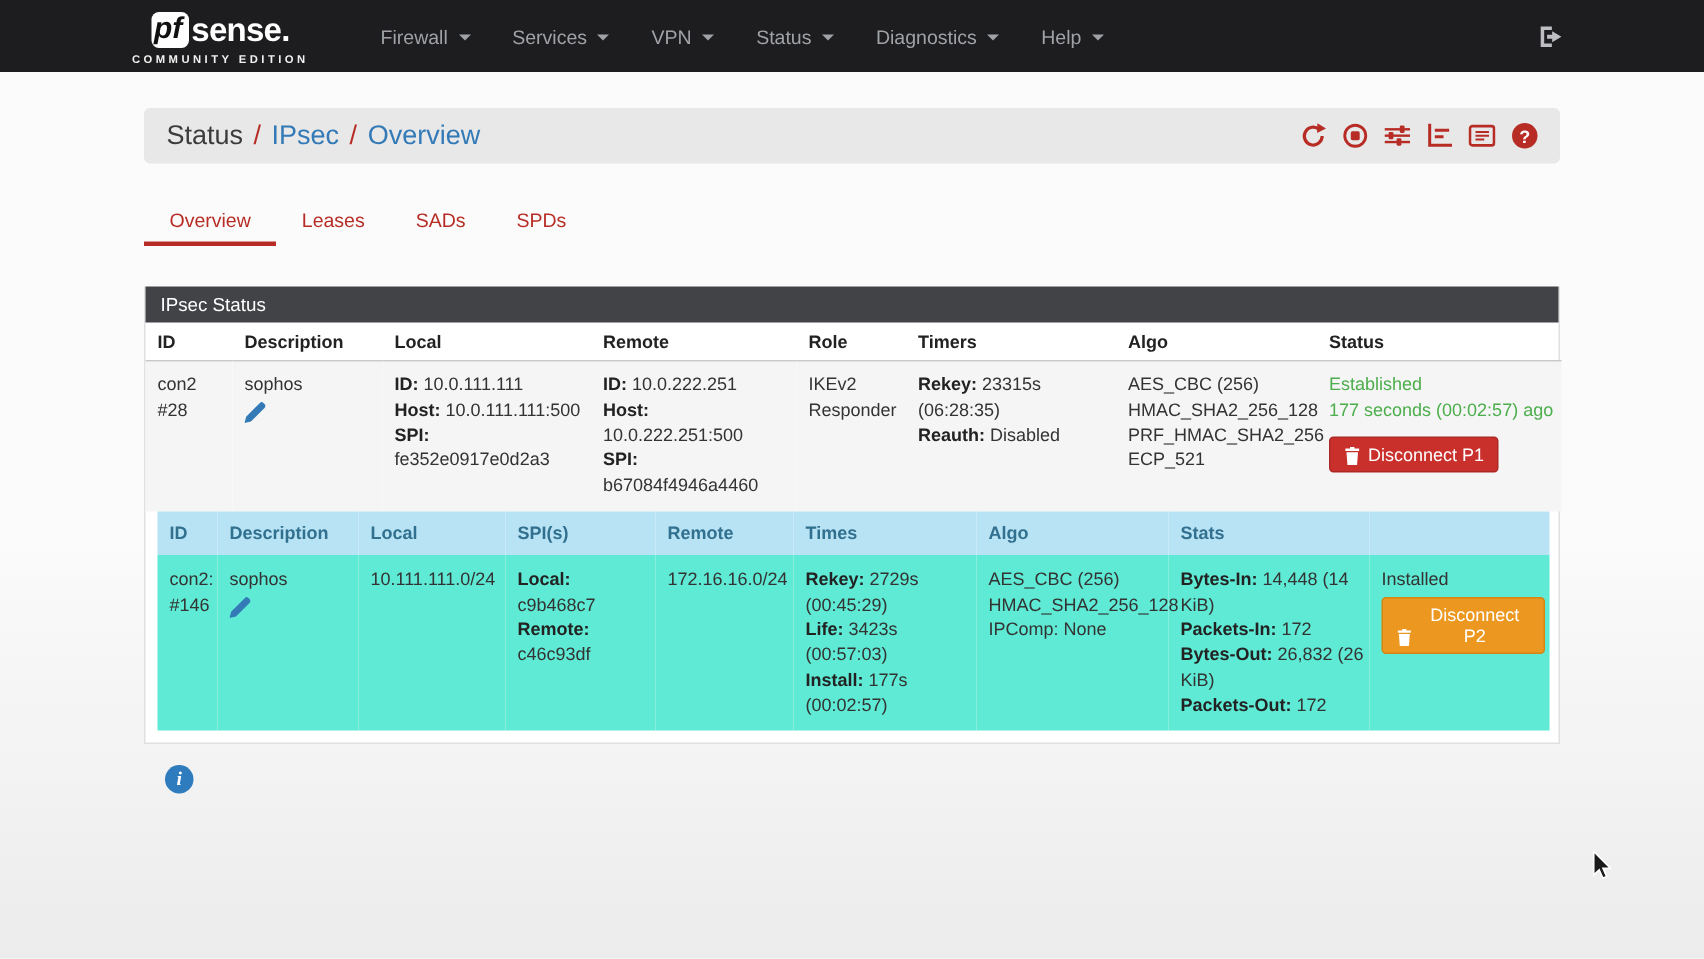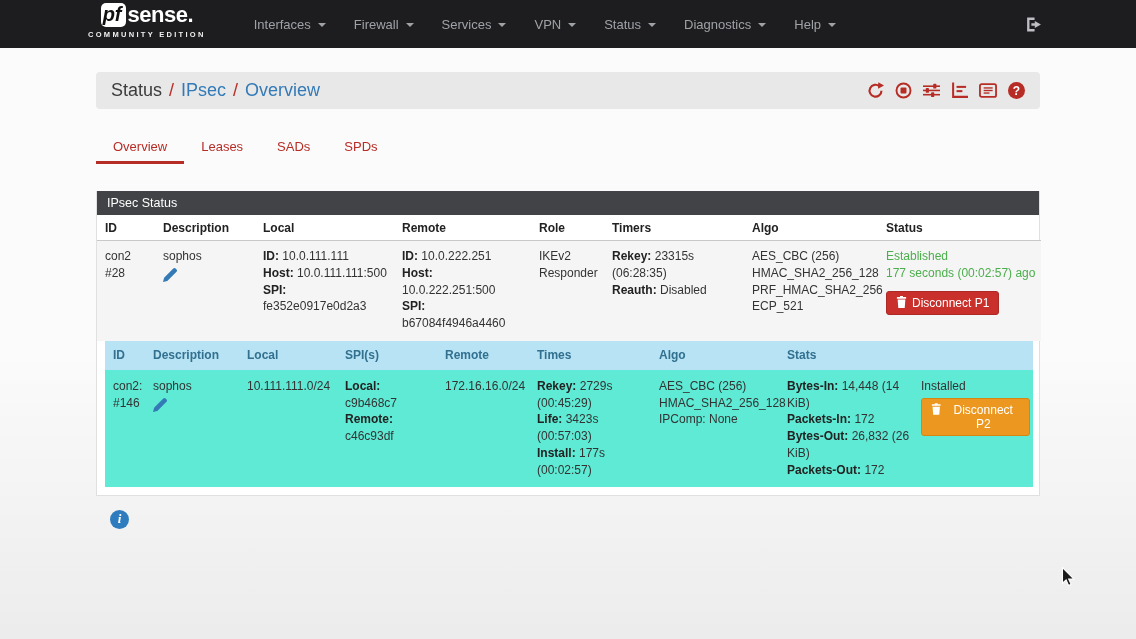--- a/index.html
+++ b/index.html
@@ -9,21 +9,21 @@
   }
   *{box-sizing:border-box}
   html,body{margin:0;padding:0}
   body{
     width:1136px;height:639px;overflow:hidden;position:relative;
     font-family:"Liberation Sans",sans-serif;
     background:linear-gradient(#fbfbfb 55%,#ececec);
   }
   
   .navbar{height:48px;background:var(--navbar-bg);display:flex;align-items:center}
-  .nav-inner{width:960px;margin:0 auto;display:flex;height:100%}
+  .nav-inner{width:960px;margin:0 auto;display:flex;align-items:center;height:100%}
   .brand{display:flex;flex-direction:column;align-items:center;cursor:pointer;margin-top:2px}
   .brand-top{display:flex;align-items:center}
   .pf-box{background:#fff;color:#101010;font-style:italic;font-weight:bold;font-size:20px;line-height:23px;padding:0 4px 1px 2px;border-radius:5px}
   .sense{color:#fff;font-weight:bold;font-size:22px;letter-spacing:-.5px;margin-left:2px}
   .tagline{color:#f0f0f0;font-size:7.5px;font-weight:bold;letter-spacing:2.3px;margin-top:2px;white-space:nowrap}
   .nav-items{display:flex;margin-left:34px;height:100%}
   .nav-item{color:#9fa2a6;font-size:13px;padding:0 14px;display:flex;align-items:center;gap:7px;cursor:pointer;white-space:nowrap}
   .caret{width:0;height:0;border-left:4px solid transparent;border-right:4px solid transparent;border-top:4px solid #9fa2a6;margin-top:1px}
   .logout{margin-left:auto;cursor:pointer;display:flex;align-items:center;padding-right:6px}
   
@@ -44,21 +44,21 @@
   .panel-header{background:var(--panel-header-bg);color:#fff;font-weight:normal;font-size:12.5px;padding:5px 10px}
   table{border-collapse:collapse;table-layout:fixed;width:100%}
   th{text-align:left;font-size:12px;color:#222;padding:6px 3px 5px 8px;border-bottom:1px solid #c9c9c9}
   td{font-size:12px;color:#333;vertical-align:top;line-height:1.4;padding:7px 3px 9px 8px}
   tr.p1-row td{background:#f5f5f5}
   .kv b{color:#222}
   .status-cell{color:var(--green)}
   .inner-wrap-td{padding:0 8px 8px}
   table.inner thead th{background:var(--p2-header-bg);color:var(--p2-header-text);border-bottom:none;padding:6px 3px 6px 8px}
   table.inner tbody td{background:#5eead4;padding:8px 3px 8px 8px}
-  .btn{display:inline-flex;align-items:flex-start;gap:5px;color:#fff;font-size:12px;font-family:inherit;border-radius:3px;padding:4px 9px;cursor:pointer;margin-top:9px}
+  .btn{display:inline-flex;align-items:flex-end;gap:5px;color:#fff;font-size:12px;font-family:inherit;border-radius:3px;padding:4px 9px;cursor:pointer;margin-top:9px}
   .btn-danger{background:var(--danger);border:1px solid #ac2925}
   .btn-warning{background:var(--warning);border:1px solid #d58512;margin-top:3px}
   .pencil{cursor:pointer;display:inline-block;margin-top:3px}
   
   .info-row{margin:14px 0 0 14px}
   .info-circle{width:19px;height:19px;border-radius:50%;background:#2e7cbe;color:#fff;display:flex;align-items:center;justify-content:center;font-family:"Liberation Serif",serif;font-style:italic;font-weight:bold;font-size:13px;cursor:pointer}
   .mouse-cursor{position:absolute;left:1060px;top:567px;pointer-events:none}
 </style>
 </head>
 <body>
@@ -66,24 +66,20 @@
 <div class="navbar">
   <div class="nav-inner">
     <div class="brand">
       <div class="brand-top">
         <span class="pf-box">pf</span>
         <span class="sense">sense.</span>
       </div>
       <div class="tagline">COMMUNITY EDITION</div>
     </div>
     <div class="nav-items">
-      <div class="nav-item">
-          <span>Interfaces</span>
-          <span class="caret"></span>
-        </div>
       <div class="nav-item">
           <span>Firewall</span>
           <span class="caret"></span>
         </div>
       <div class="nav-item">
           <span>Services</span>
           <span class="caret"></span>
         </div>
       <div class="nav-item">
           <span>VPN</span>

